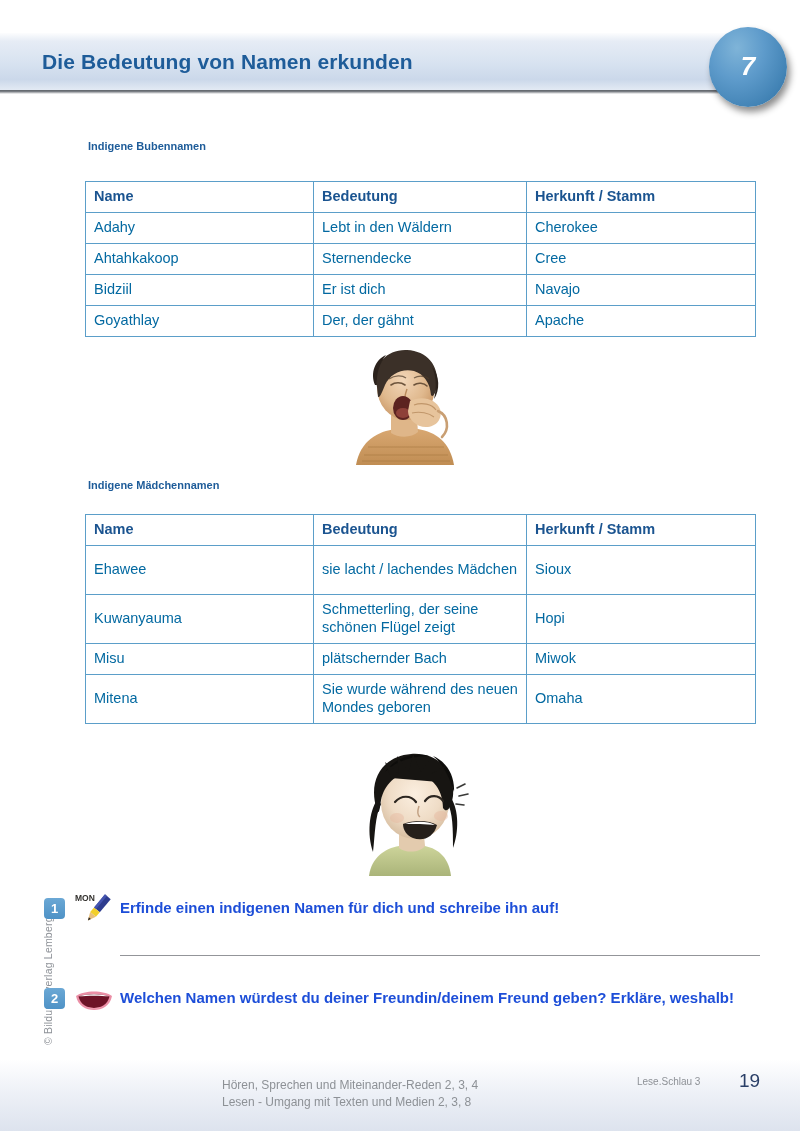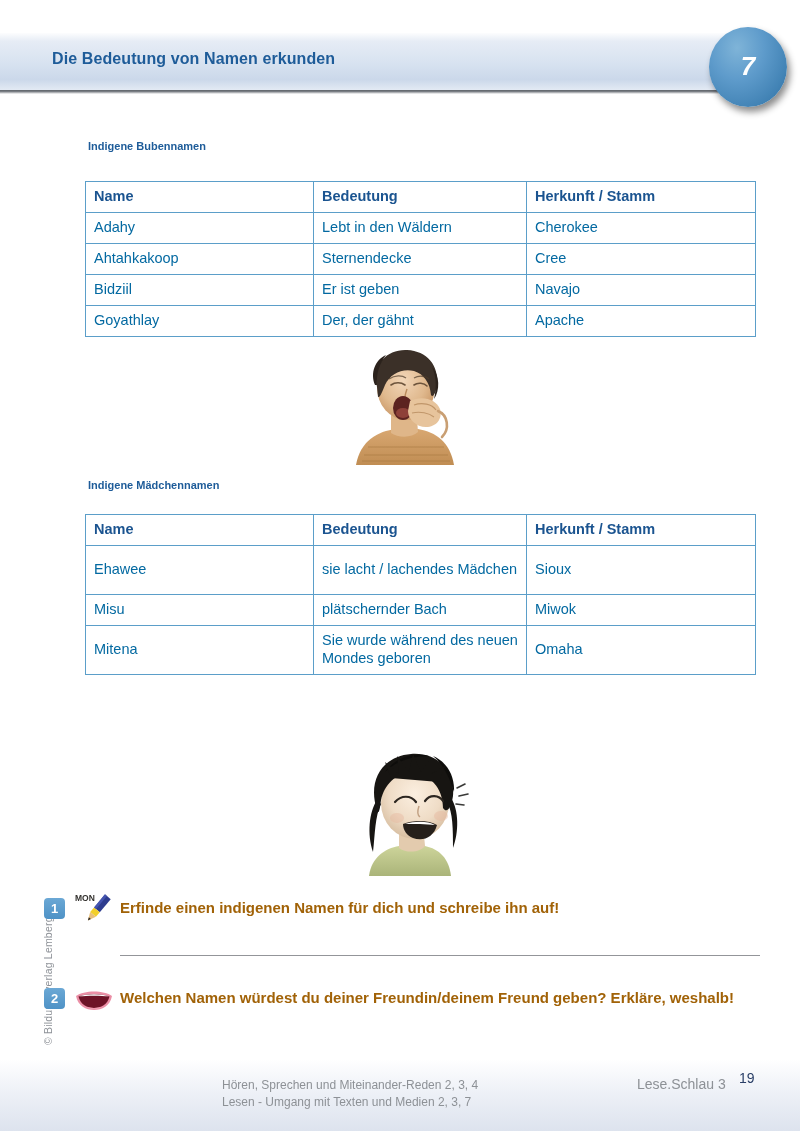--- a/index.html
+++ b/index.html
@@ -43,23 +43,23 @@
         #ffffff 0%,
         #e6ecf5 16%,
         #d7e2f0 55%,
         #cbd8ea 82%,
         #e3eaf4 100%);
     border-radius: 0 30px 30px 0;
     box-shadow: 0 1px 0 rgba(255,255,255,0.85) inset;
   }
   .header-title {
     position: absolute;
-    left: 52px;
+    left: 42px;
     top: 34px;
-    font-size: 16px;
+    font-size: 21px;
     font-weight: bold;
     color: #1e5c99;
     letter-spacing: 0.1px;
     white-space: nowrap;
   }
   .page-badge {
     position: absolute;
     left: 709px;
     top: 11px;
     width: 78px;
@@ -173,21 +173,21 @@
     height: 34px;
   }
   #task-2 .task-icon { top: 1px; height: 22px; }
   .task-text {
     position: absolute;
     left: 76px;
     top: 0px;
     width: 660px;
     font-size: 15px;
     font-weight: bold;
-    color: #a16207;
+    color: #1d4ed8;
     line-height: 1.32;
   }
   .answer-line {
     position: absolute;
     left: 120px;
     top: 955px;
     width: 640px;
     height: 1px;
     background: #939599;
   }
@@ -206,28 +206,28 @@
     left: 222px;
     top: 1077px;
     font-size: 12px;
     color: #8d9196;
     line-height: 1.42;
   }
   .footer-series {
     position: absolute;
     left: 637px;
     top: 1076px;
-    font-size: 14px;
+    font-size: 10px;
     color: #8d9196;
   }
   .footer-pageno {
     position: absolute;
     left: 739px;
     top: 1070px;
-    font-size: 14px;
+    font-size: 19px;
     color: #2a3f67;
     font-weight: normal;
   }
 </style>
 </head>
 <body>
 
 <div class="header-wrap">
   <div class="header-shadow"></div>
   <div class="header-band"></div>
@@ -258,21 +258,21 @@
       <td>Lebt in den Wäldern</td>
       <td>Cherokee</td>
     </tr>
     <tr>
       <td>Ahtahkakoop</td>
       <td>Sternendecke</td>
       <td>Cree</td>
     </tr>
     <tr>
       <td>Bidziil</td>
-      <td>Er ist geben</td>
+      <td>Er ist dich</td>
       <td>Navajo</td>
     </tr>
     <tr>
       <td>Goyathlay</td>
       <td>Der, der gähnt</td>
       <td>Apache</td>
     </tr>
   </tbody>
 </table>
 
@@ -332,20 +332,25 @@
       <th>Name</th>
       <th>Bedeutung</th>
       <th>Herkunft / Stamm</th>
     </tr>
   </thead>
   <tbody>
     <tr class="tall">
       <td>Ehawee</td>
       <td>sie lacht / lachendes Mädchen</td>
       <td>Sioux</td>
+    </tr>
+    <tr class="tall">
+      <td>Kuwanyauma</td>
+      <td>Schmetterling, der seine schönen Flügel zeigt</td>
+      <td>Hopi</td>
     </tr>
     <tr>
       <td>Misu</td>
       <td>plätschernder Bach</td>
       <td>Miwok</td>
     </tr>
     <tr class="tall">
       <td>Mitena</td>
       <td>Sie wurde während des neuen Mondes geboren</td>
       <td>Omaha</td>
@@ -426,16 +431,16 @@
       <path d="M5 7.3 C12.5 4.5 27.5 4.5 35 7.3 C27 6.4 13 6.4 5 7.3 Z" fill="#ffffff"></path>
       <path d="M10 17 C14 19.6 26 19.6 30 17 C26 20.4 14 20.4 10 17 Z" fill="#f3a9bb"></path>
     </svg>
   </div>
   <div class="task-text">Welchen Namen würdest du deiner Freundin/deinem Freund geben? Erkläre, weshalb!</div>
 </div>
 
 <div class="footer-bg"></div>
 <div class="footer-left">
   <div>Hören, Sprechen und Miteinander-Reden 2, 3, 4</div>
-  <div>Lesen - Umgang mit Texten und Medien 2, 3, 7</div>
+  <div>Lesen - Umgang mit Texten und Medien 2, 3, 8</div>
 </div>
 <div class="footer-series">Lese.Schlau 3</div>
 <div class="footer-pageno">19</div>
 
 </body></html>

